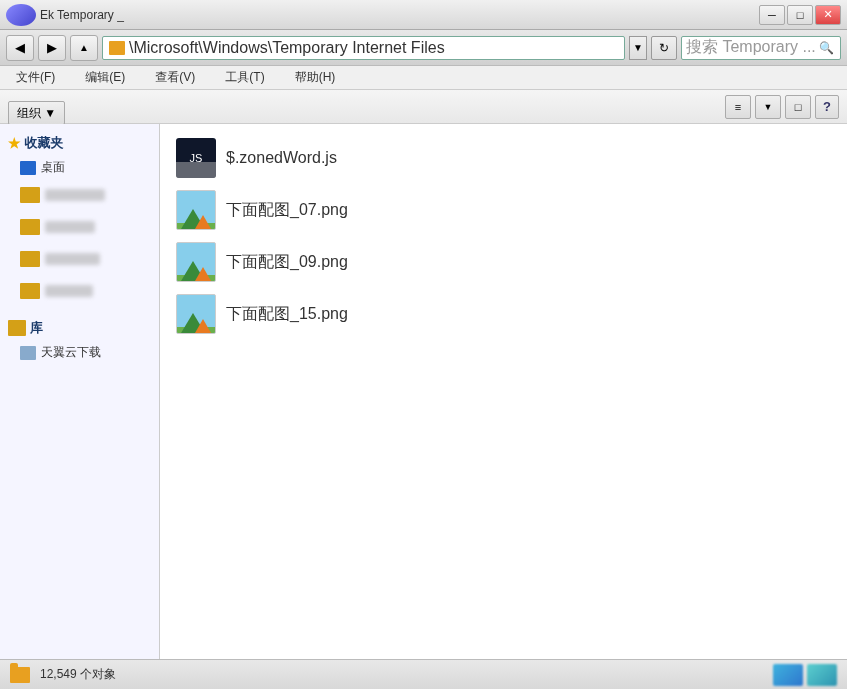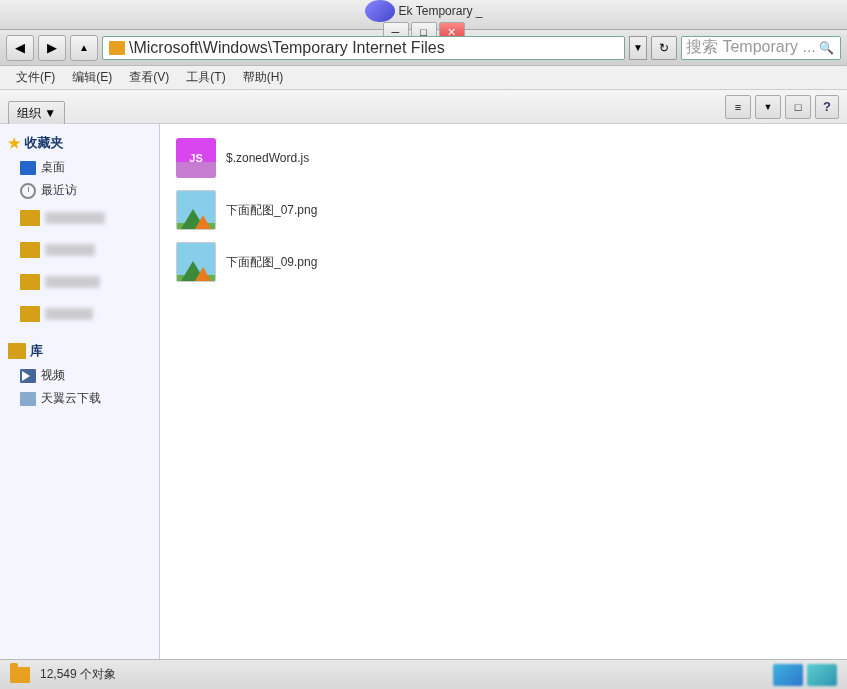--- a/index.html
+++ b/index.html
@@ -14,21 +14,20 @@
 
     
     .title-bar {
       height: 30px;
       background: linear-gradient(to bottom, #f0f0f0, #d8d8d8);
       display: flex;
       align-items: center;
       justify-content: space-between;
       padding: 0 6px;
       border-bottom: 1px solid #aaa;
-      flex-direction: column;
     }
     .title-bar-left {
       display: flex;
       align-items: center;
       gap: 4px;
     }
     .title-bar-text {
       font-size: 12px;
       color: #333;
     }
@@ -135,21 +134,21 @@
       font-size: 16px;
     }
 
     
     .menu-bar {
       height: 24px;
       background: #f0f0f0;
       display: flex;
       align-items: center;
       padding: 0 8px;
-      gap: 1px;
+      gap: 14px;
       border-bottom: 1px solid #ccc;
     }
     .menu-item {
       padding: 2px 8px;
       font-size: 12px;
       color: #333;
       cursor: pointer;
       border-radius: 2px;
     }
 
@@ -316,35 +315,35 @@
 
     
     .file-item {
       display: flex;
       align-items: center;
       padding: 6px 16px;
       gap: 10px;
       cursor: pointer;
     }
     .file-name {
-      font-size: 12px;
+      font-size: 16px;
       color: #333;
     }
 
     
     .js-icon {
       width: 40px;
       height: 40px;
-      background: #d946ef;
+      background: #0f172a;
       border-radius: 3px;
       display: flex;
       align-items: center;
       justify-content: center;
       font-size: 11px;
-      font-weight: bold;
+      font-weight: normal;
       color: #fff;
       flex-shrink: 0;
       position: relative;
     }
     .js-icon::after {
       content: '';
       position: absolute;
       bottom: 0;
       left: 0;
       right: 0;
@@ -532,24 +531,20 @@
   <div class="sidebar">
 
     <div class="sidebar-section-header">
       <span class="star-icon">★</span>
       <span>收藏夹</span>
     </div>
     <div class="sidebar-item">
       <div class="desktop-icon"></div>
       <span>桌面</span>
     </div>
-    <div class="sidebar-item">
-      <div class="recent-icon"></div>
-      <span>最近访</span>
-    </div>
 
     <div class="blurred-item">
       <div style="width:20px;height:16px;background:#d4a017;border-radius:1px;flex-shrink:0;"></div>
       <div class="blur-block redact" style="width:60px;height:12px;"></div>
     </div>
     <div class="blurred-item">
       <div style="width:20px;height:16px;background:#d4a017;border-radius:1px;flex-shrink:0;"></div>
       <div class="blur-block redact" style="width:50px;height:12px;"></div>
     </div>
     <div class="blurred-item">
@@ -558,26 +553,20 @@
     </div>
     <div class="blurred-item">
       <div style="width:20px;height:16px;background:#d4a017;border-radius:1px;flex-shrink:0;"></div>
       <div class="blur-block redact" style="width:48px;height:12px;"></div>
     </div>
 
     <div class="sidebar-separator"></div>
     <div class="sidebar-section-header">
       <div class="library-icon"></div>
       <span>库</span>
-    </div>
-    <div class="sidebar-item">
-      <div class="video-icon" style="background:#446699;position:relative;">
-        <div style="position:absolute;top:2px;left:2px;width:0;height:0;border-top:5px solid transparent;border-bottom:5px solid transparent;border-left:8px solid #fff;"></div>
-      </div>
-      <span>视频</span>
     </div>
     <div class="sidebar-item">
       <div style="width:16px;height:14px;background:#88aacc;border-radius:1px;flex-shrink:0;"></div>
       <span>天翼云下载</span>
     </div>
   </div>
 
   <div class="file-panel">
 
     <div class="file-item">
@@ -599,20 +588,28 @@
 
     <div class="file-item">
       <div class="img-icon">
         <div class="ground"></div>
         <div class="mountain-green"></div>
         <div class="mountain-orange"></div>
       </div>
       <span class="file-name">下面配图_09.png</span>
     </div>
 
+    <div class="file-item">
+      <div class="img-icon">
+        <div class="ground"></div>
+        <div class="mountain-green"></div>
+        <div class="mountain-orange"></div>
+      </div>
+      <span class="file-name">下面配图_15.png</span>
+    </div>
 
   </div>
 </div>
 
 <div class="status-bar">
   <div class="status-folder-icon"></div>
   <span class="status-text">12,549 个对象</span>
   <div class="status-right">
     <div class="status-icon-blue" style="background:linear-gradient(135deg,#22aadd,#1166cc);opacity:0.85;filter:blur(1px);"></div>
     <div class="status-icon-teal" style="background:linear-gradient(135deg,#44cccc,#1188aa);opacity:0.85;filter:blur(1px);"></div>

